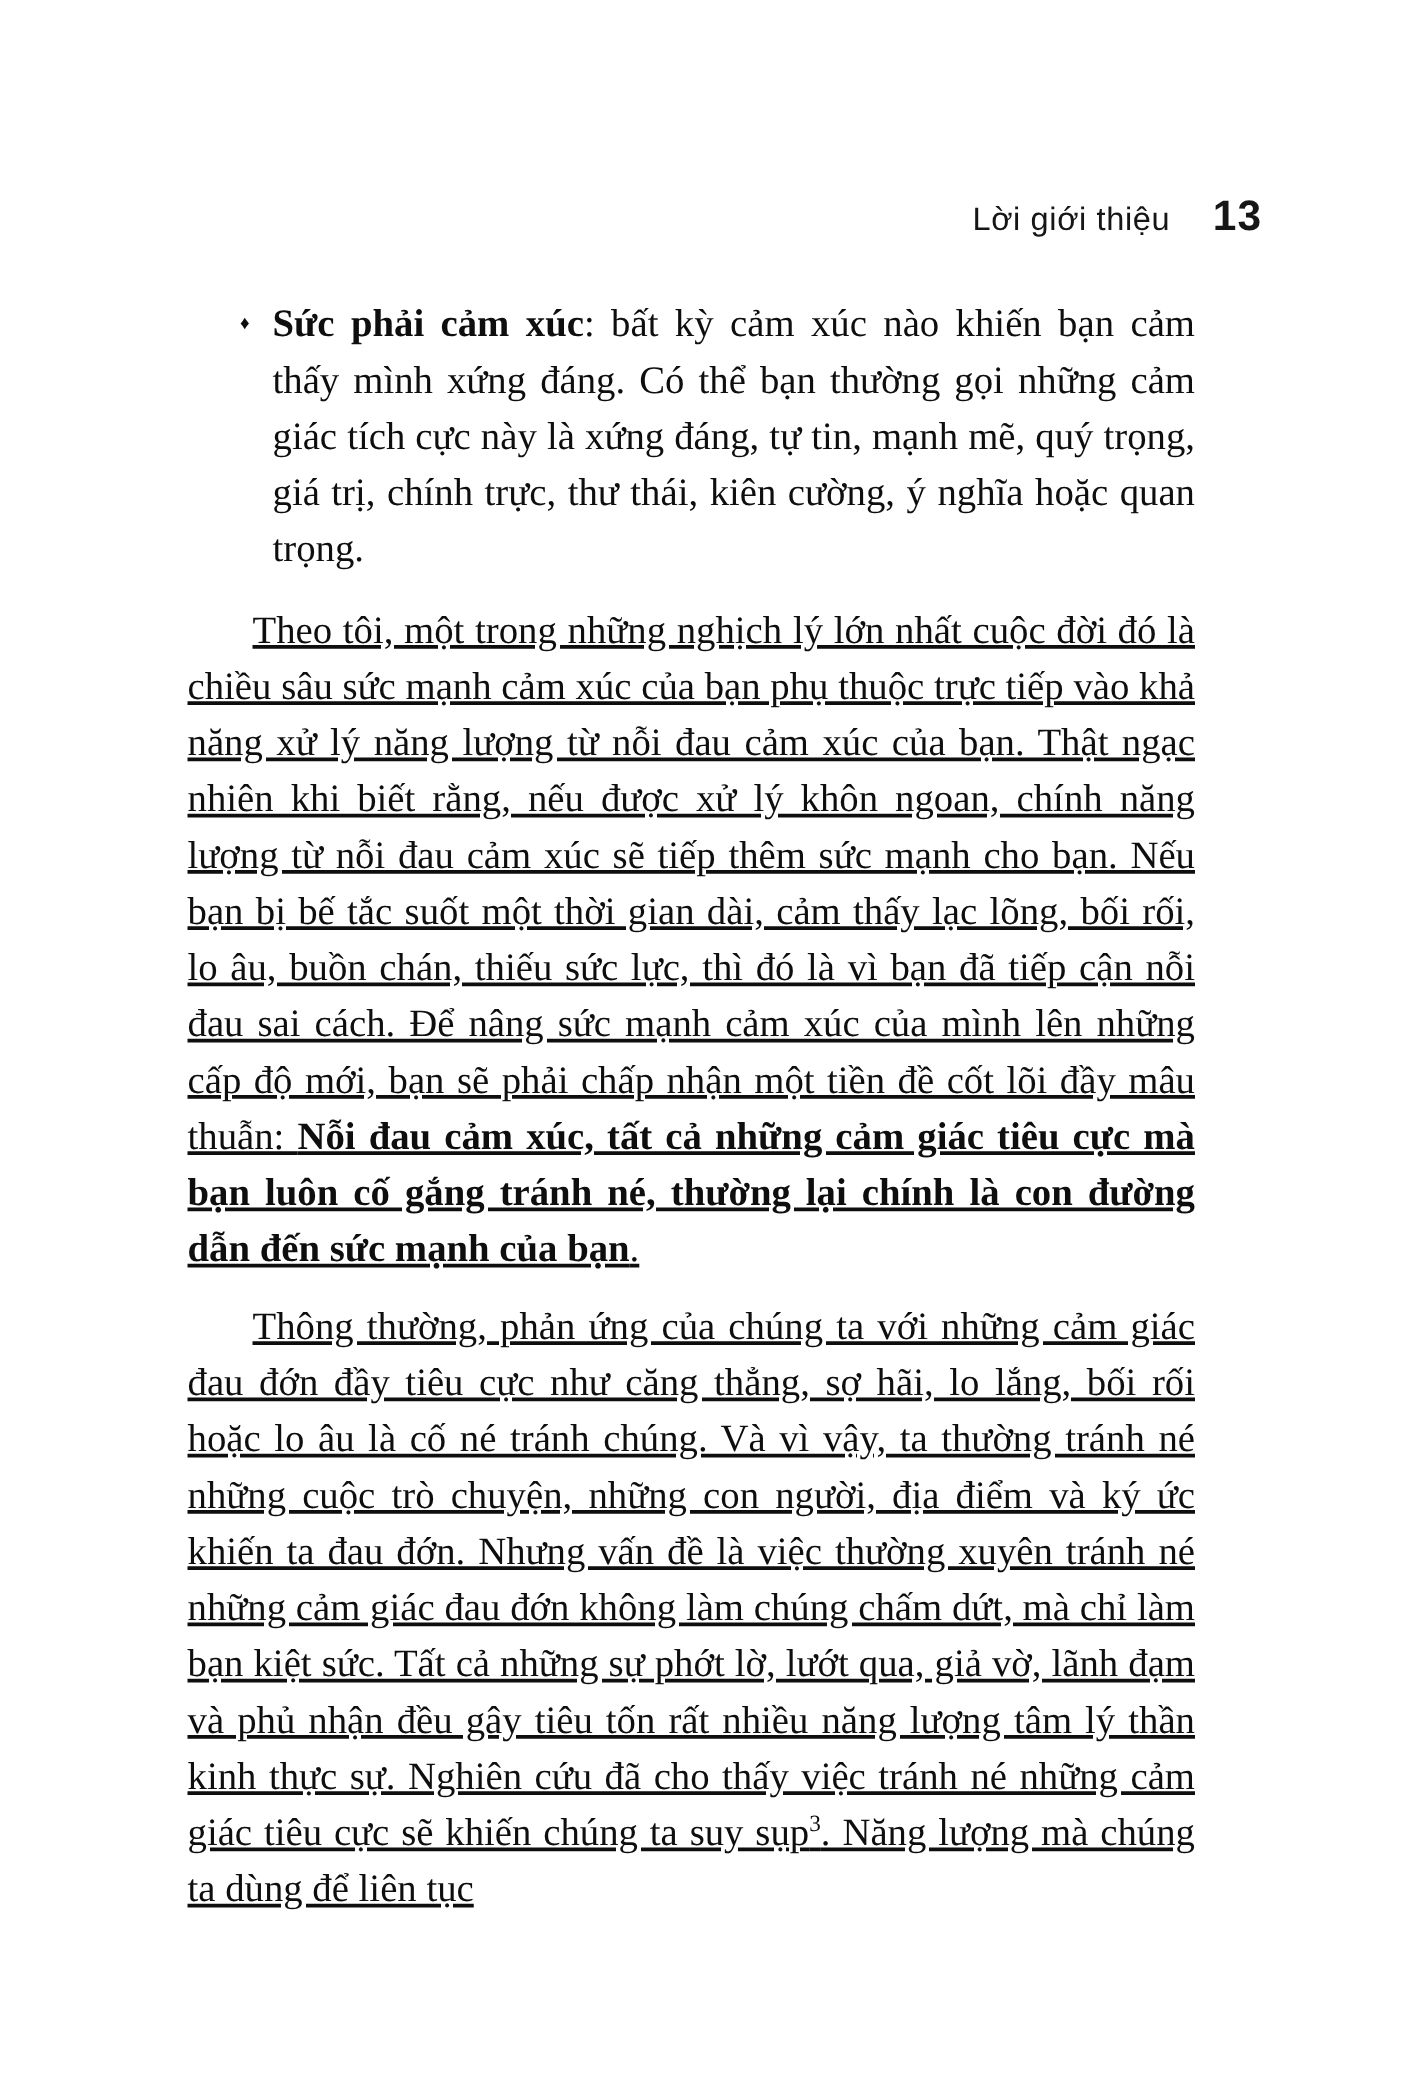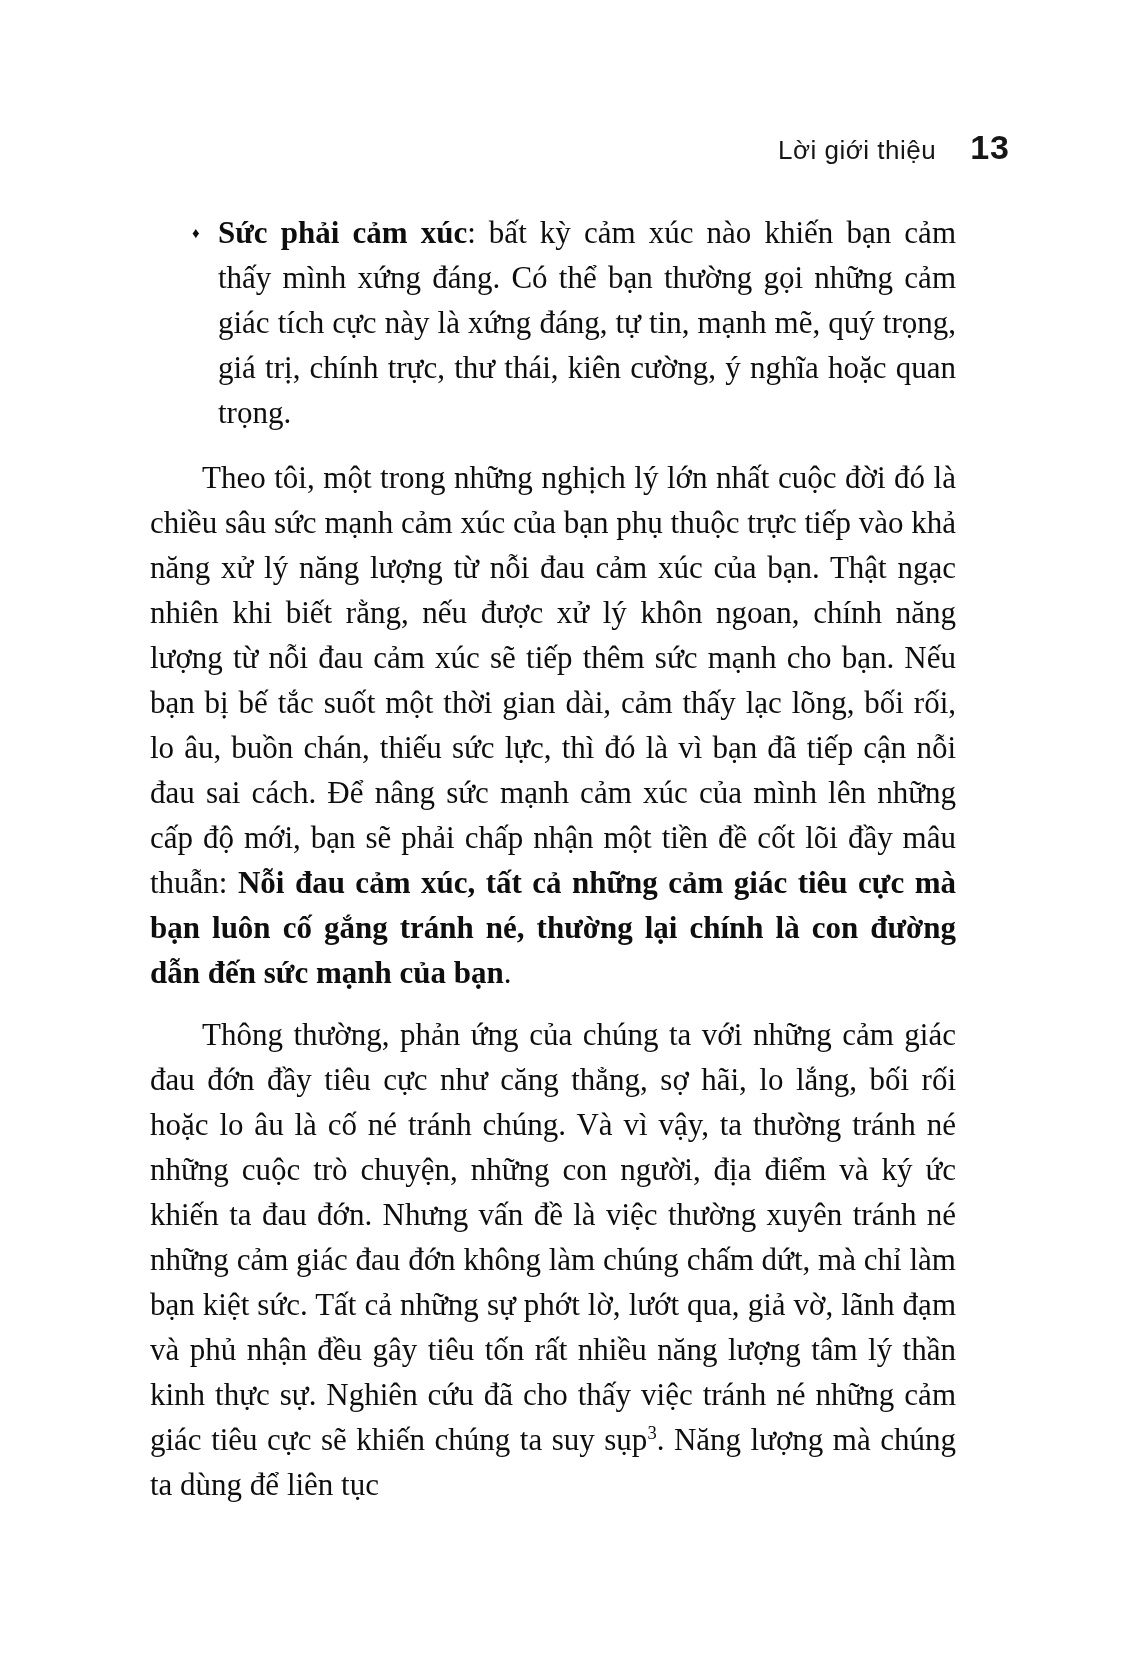--- a/index.html
+++ b/index.html
@@ -7,20 +7,21 @@
     padding: 0;
     background: #ffffff;
   }
   .page {
     position: relative;
     width: 1126px;
     height: 1550px;
     background: #ffffff;
     overflow: hidden;
     color: #101010;
+    margin-top: 26px;
   }
   .running-header {
     position: absolute;
     top: 128px;
     left: 0;
     width: 1010px;
     display: flex;
     justify-content: flex-end;
     align-items: baseline;
     gap: 34px;
@@ -62,20 +63,21 @@
     line-height: 45px;
     color: #0e0e0e;
   }
   .term-bold {
     font-weight: bold;
   }
   .para {
     margin: 0;
     margin-top: 17px;
     text-indent: 52px;
+    text-decoration: underline;
   }
   .para.first-body {
     margin-top: 20px;
   }
   .emphasis-bold {
     font-weight: bold;
   }
   sup.footnote-ref {
     font-size: 0.6em;
     line-height: 0;

